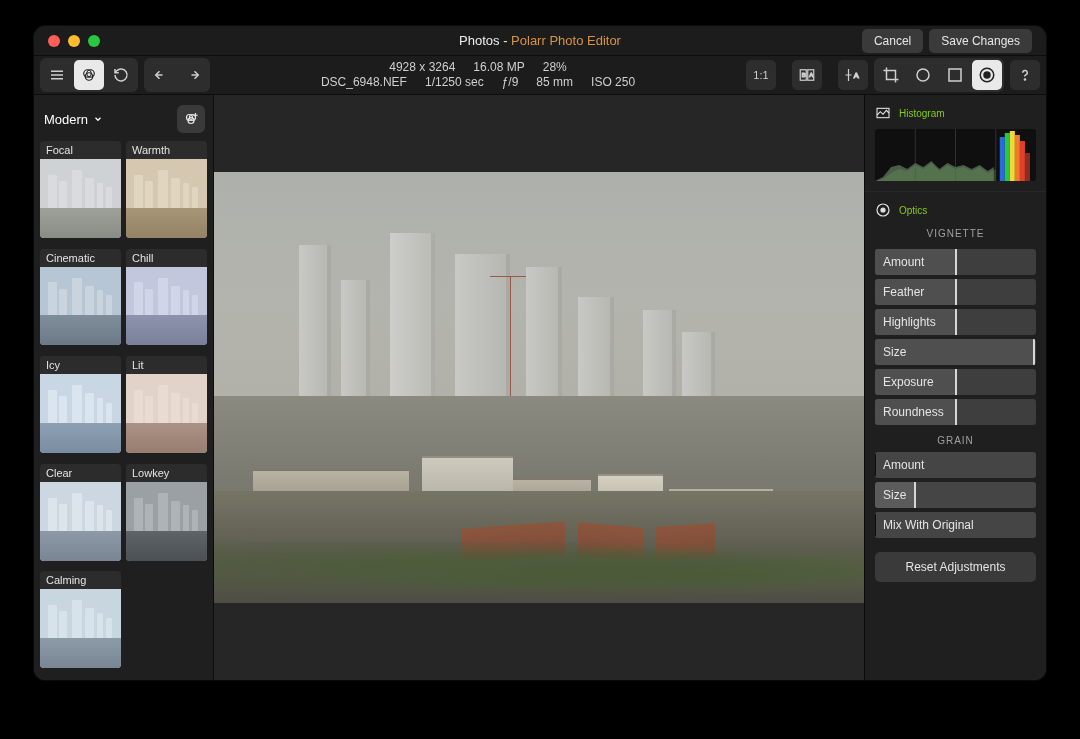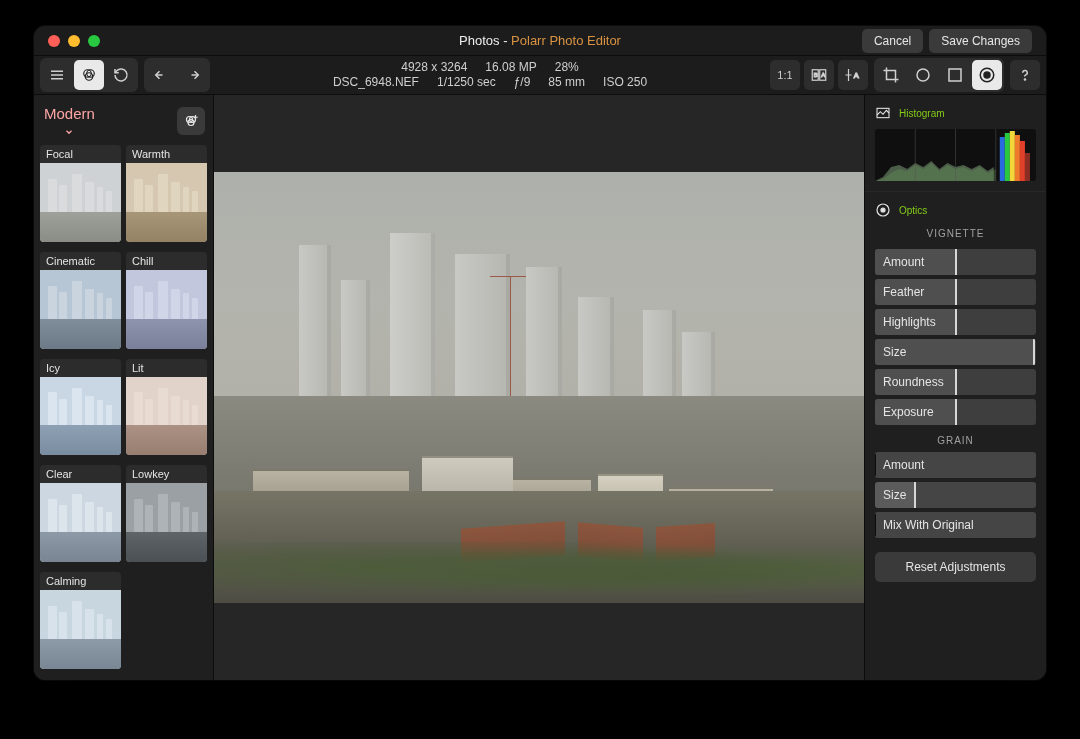--- a/index.html
+++ b/index.html
@@ -31,34 +31,34 @@
   .tl-yellow{background:var(--yellow);}
   .tl-green{background:var(--green);}
   .titlecenter{position:absolute;left:50%;transform:translateX(-50%);font-size:13px;}
   .titlecenter .a{color:#eee;}
   .titlecenter .b{color:var(--orange);}
   .titlebtns{margin-left:auto;display:flex;gap:6px;}
   .tbtn{background:var(--bg-btn);border:none;color:#e6e6e6;font-size:12px;padding:5px 12px;border-radius:5px;cursor:pointer;}
   
   .toolbar{height:39px;background:#1c1c1c;border-bottom:1px solid #0c0c0c;display:flex;align-items:center;padding:0 6px;gap:6px;}
   .tool-group{display:flex;gap:2px;background:#2d2d2d;border-radius:6px;padding:2px;}
-  .tool-group.bare{background:none;padding:0;gap:4px;align-items:center;}
+  .tool-group.bare{background:none;padding:0;gap:16px;align-items:center;}
   .tool-btn{width:30px;height:30px;display:flex;align-items:center;justify-content:center;background:transparent;border:none;border-radius:5px;cursor:pointer;color:#cfcfcf;}
   .tool-btn.active{background:#e9e9e9;color:#222;}
   .tool-btn svg{width:18px;height:18px;display:block;}
   .meta{flex:1;display:flex;flex-direction:column;align-items:center;justify-content:center;line-height:1.25;color:#cfcfcf;font-size:12px;}
   .meta-row{display:flex;gap:18px;}
   .meta-row span{white-space:nowrap;}
   .txtbtn{min-width:30px;height:30px;padding:0 6px;font-size:11px;color:#cfcfcf;background:#2d2d2d;border-radius:5px;border:none;display:flex;align-items:center;justify-content:center;cursor:pointer;}
   
   .body{flex:1;display:flex;overflow:hidden;}
   
   .left{width:180px;background:#1f1f1f;display:flex;flex-direction:column;border-right:1px solid #0c0c0c;overflow:hidden;}
   .filter-head{display:flex;align-items:center;justify-content:space-between;padding:10px 8px 8px 10px;}
-  .filter-head .dd{color:#fca5a5;font-size:15px;display:flex;align-items:center;gap:5px;cursor:pointer;flex-direction:column;}
+  .filter-head .dd{color:#ffffff;font-size:13px;display:flex;align-items:center;gap:5px;cursor:pointer;}
   .filter-head .add{width:28px;height:28px;border-radius:6px;background:#3a3a3a;display:flex;align-items:center;justify-content:center;cursor:pointer;}
   .filters{flex:1;display:grid;grid-template-columns:1fr 1fr;gap:5px;padding:0 6px 6px 6px;overflow-y:auto;overflow-x:hidden;}
   .fthumb{position:relative;border-radius:4px;overflow:hidden;background:#2a2a2a;aspect-ratio:82/98;cursor:pointer;}
   .fthumb .label{position:absolute;top:0;left:0;right:0;padding:3px 6px;background:rgba(45,45,45,.92);color:#e4e4e4;font-size:11px;z-index:2;}
   .fthumb .img{position:absolute;inset:0;top:18px;}
   .scene{width:100%;height:100%;position:relative;overflow:hidden;}
   .sky{position:absolute;inset:0;}
   .ground{position:absolute;left:0;right:0;bottom:0;height:38%;}
   .bld{position:absolute;bottom:36%;background:#cfcfcf;border-radius:1px;}
   
@@ -474,26 +474,26 @@
             <span class="name">Highlights</span>
           </div>
           <div class="slider">
             <div class="fill" style="left: 0px; width: 99%;"></div>
             <div class="edge" style="left: calc(99% - 1px);"></div>
             <span class="name">Size</span>
           </div>
           <div class="slider">
             <div class="fill" style="left: 0px; width: 50%;"></div>
             <div class="edge" style="left: calc(50% - 1px);"></div>
-            <span class="name">Roundness</span>
+            <span class="name">Exposure</span>
           </div>
           <div class="slider">
             <div class="fill" style="left: 0px; width: 50%;"></div>
             <div class="edge" style="left: calc(50% - 1px);"></div>
-            <span class="name">Exposure</span>
+            <span class="name">Roundness</span>
           </div>
         </div>
 
       <div class="sub-label">GRAIN</div>
       <div class="sliders" id="grain-sliders">
           <div class="slider acc">
             <div class="fill" style="left: 0px; width: 0%;"></div>
             <div class="edge left" style="left: calc(0% - 1px);"></div>
             <span class="name">Amount</span>
           </div>

